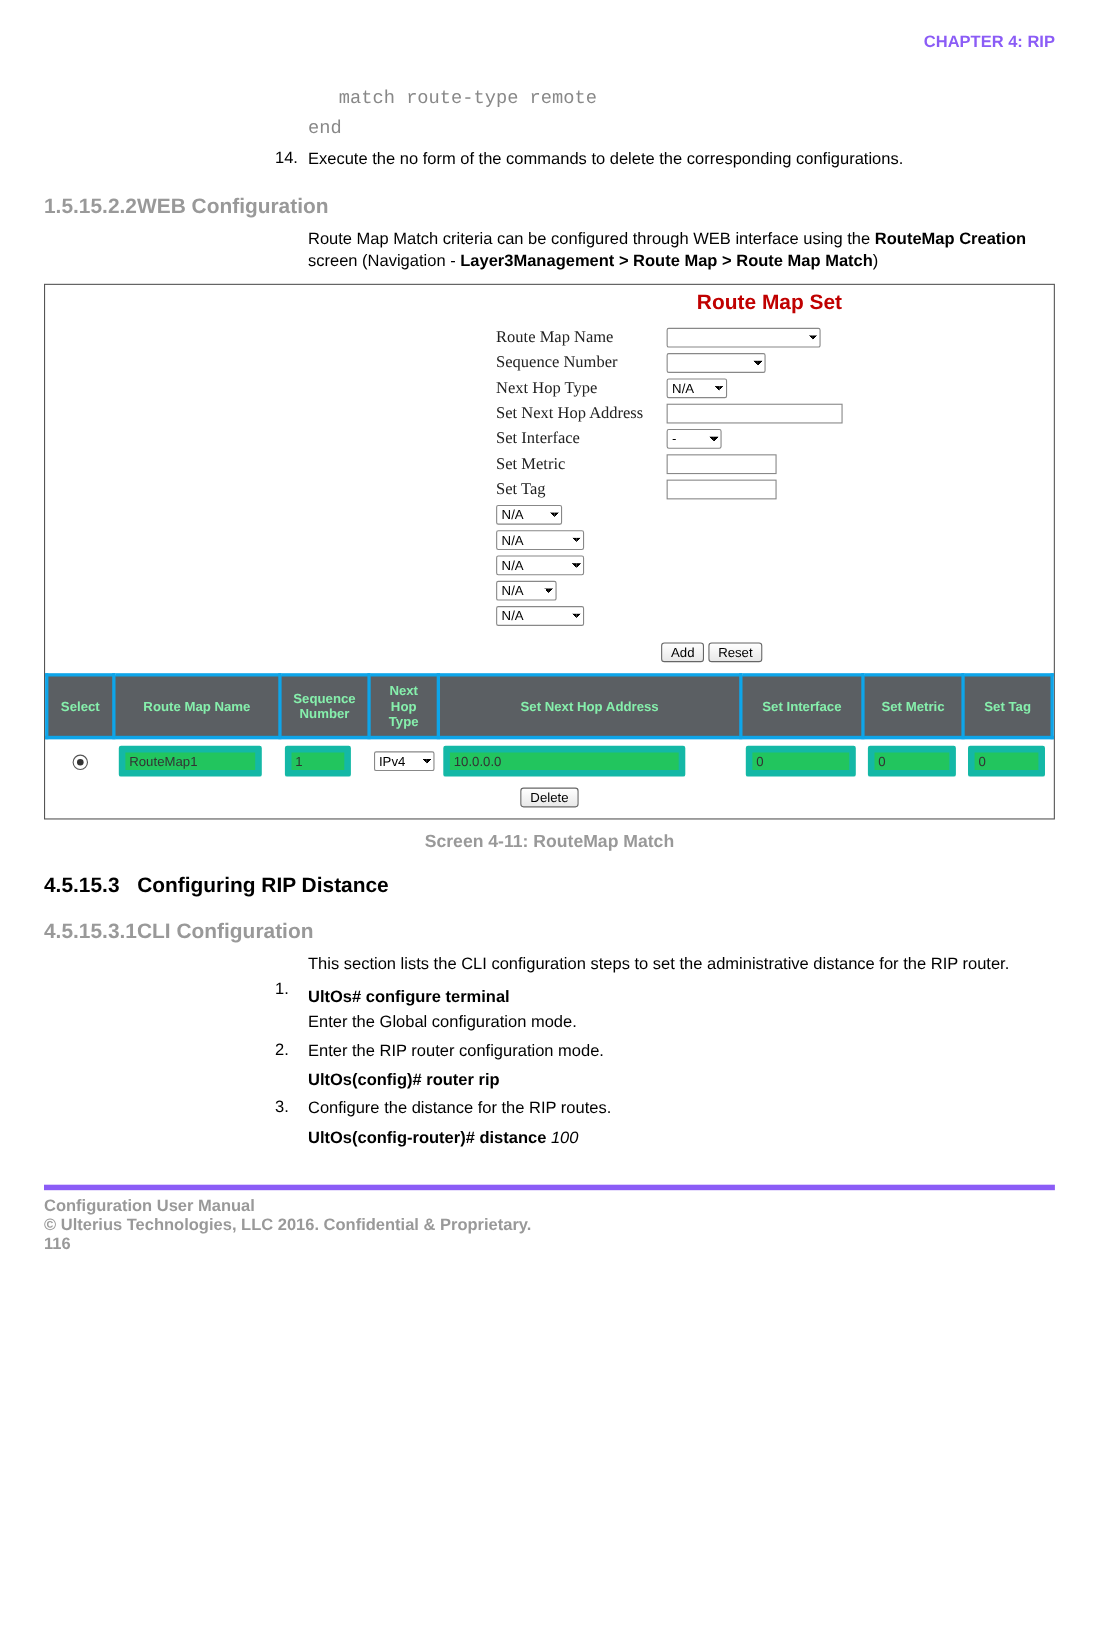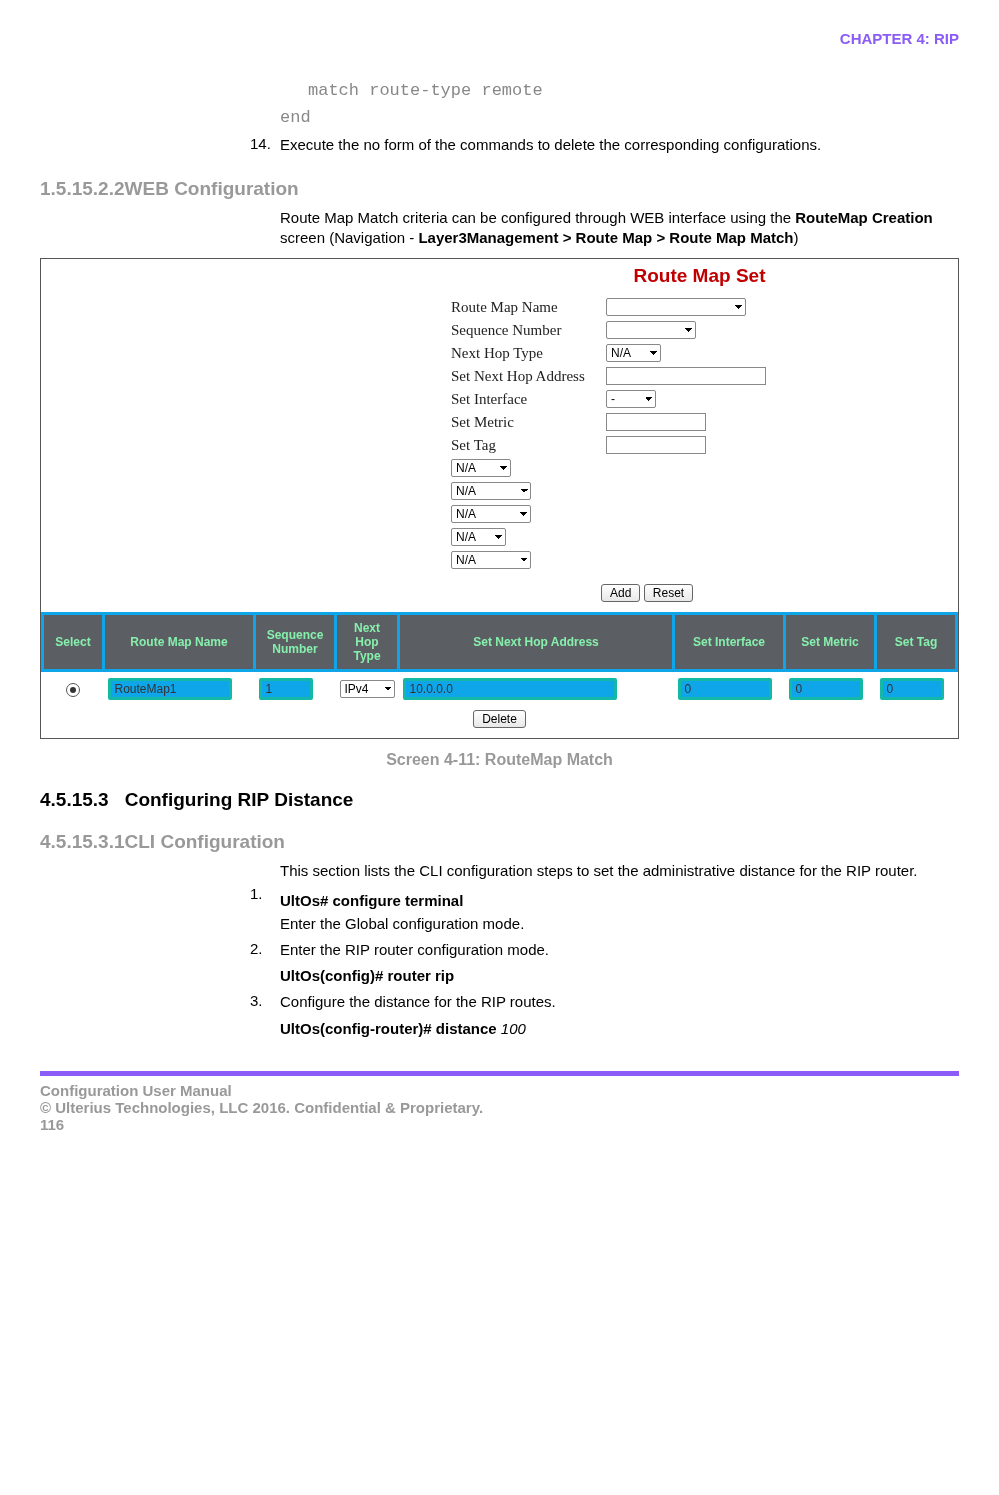--- a/index.html
+++ b/index.html
@@ -123,26 +123,26 @@
     font-size: 12px;
   }
   .grid-table td {
     border: none;
     padding: 6px 4px;
     text-align: left;
     font-size: 13px;
     color: #333;
   }
   .grid-table td .cell-txt {
-    border:3px solid #14b8a6;
+    border:6px solid #14b8a6;
     border-radius:2px;
     padding:1px 4px;
     display:inline-block;
     min-width:40px;
-    background:#0ea5e9;
+    background:#22c55e;
     font-family: Arial, sans-serif;
     font-size:12px;
     color:#333;
   }
   .delete-row { text-align:center; padding:4px 0 10px 0;}
   .caption {
     text-align: center;
     color: #999;
     font-weight: bold;
     font-size: 16px;

